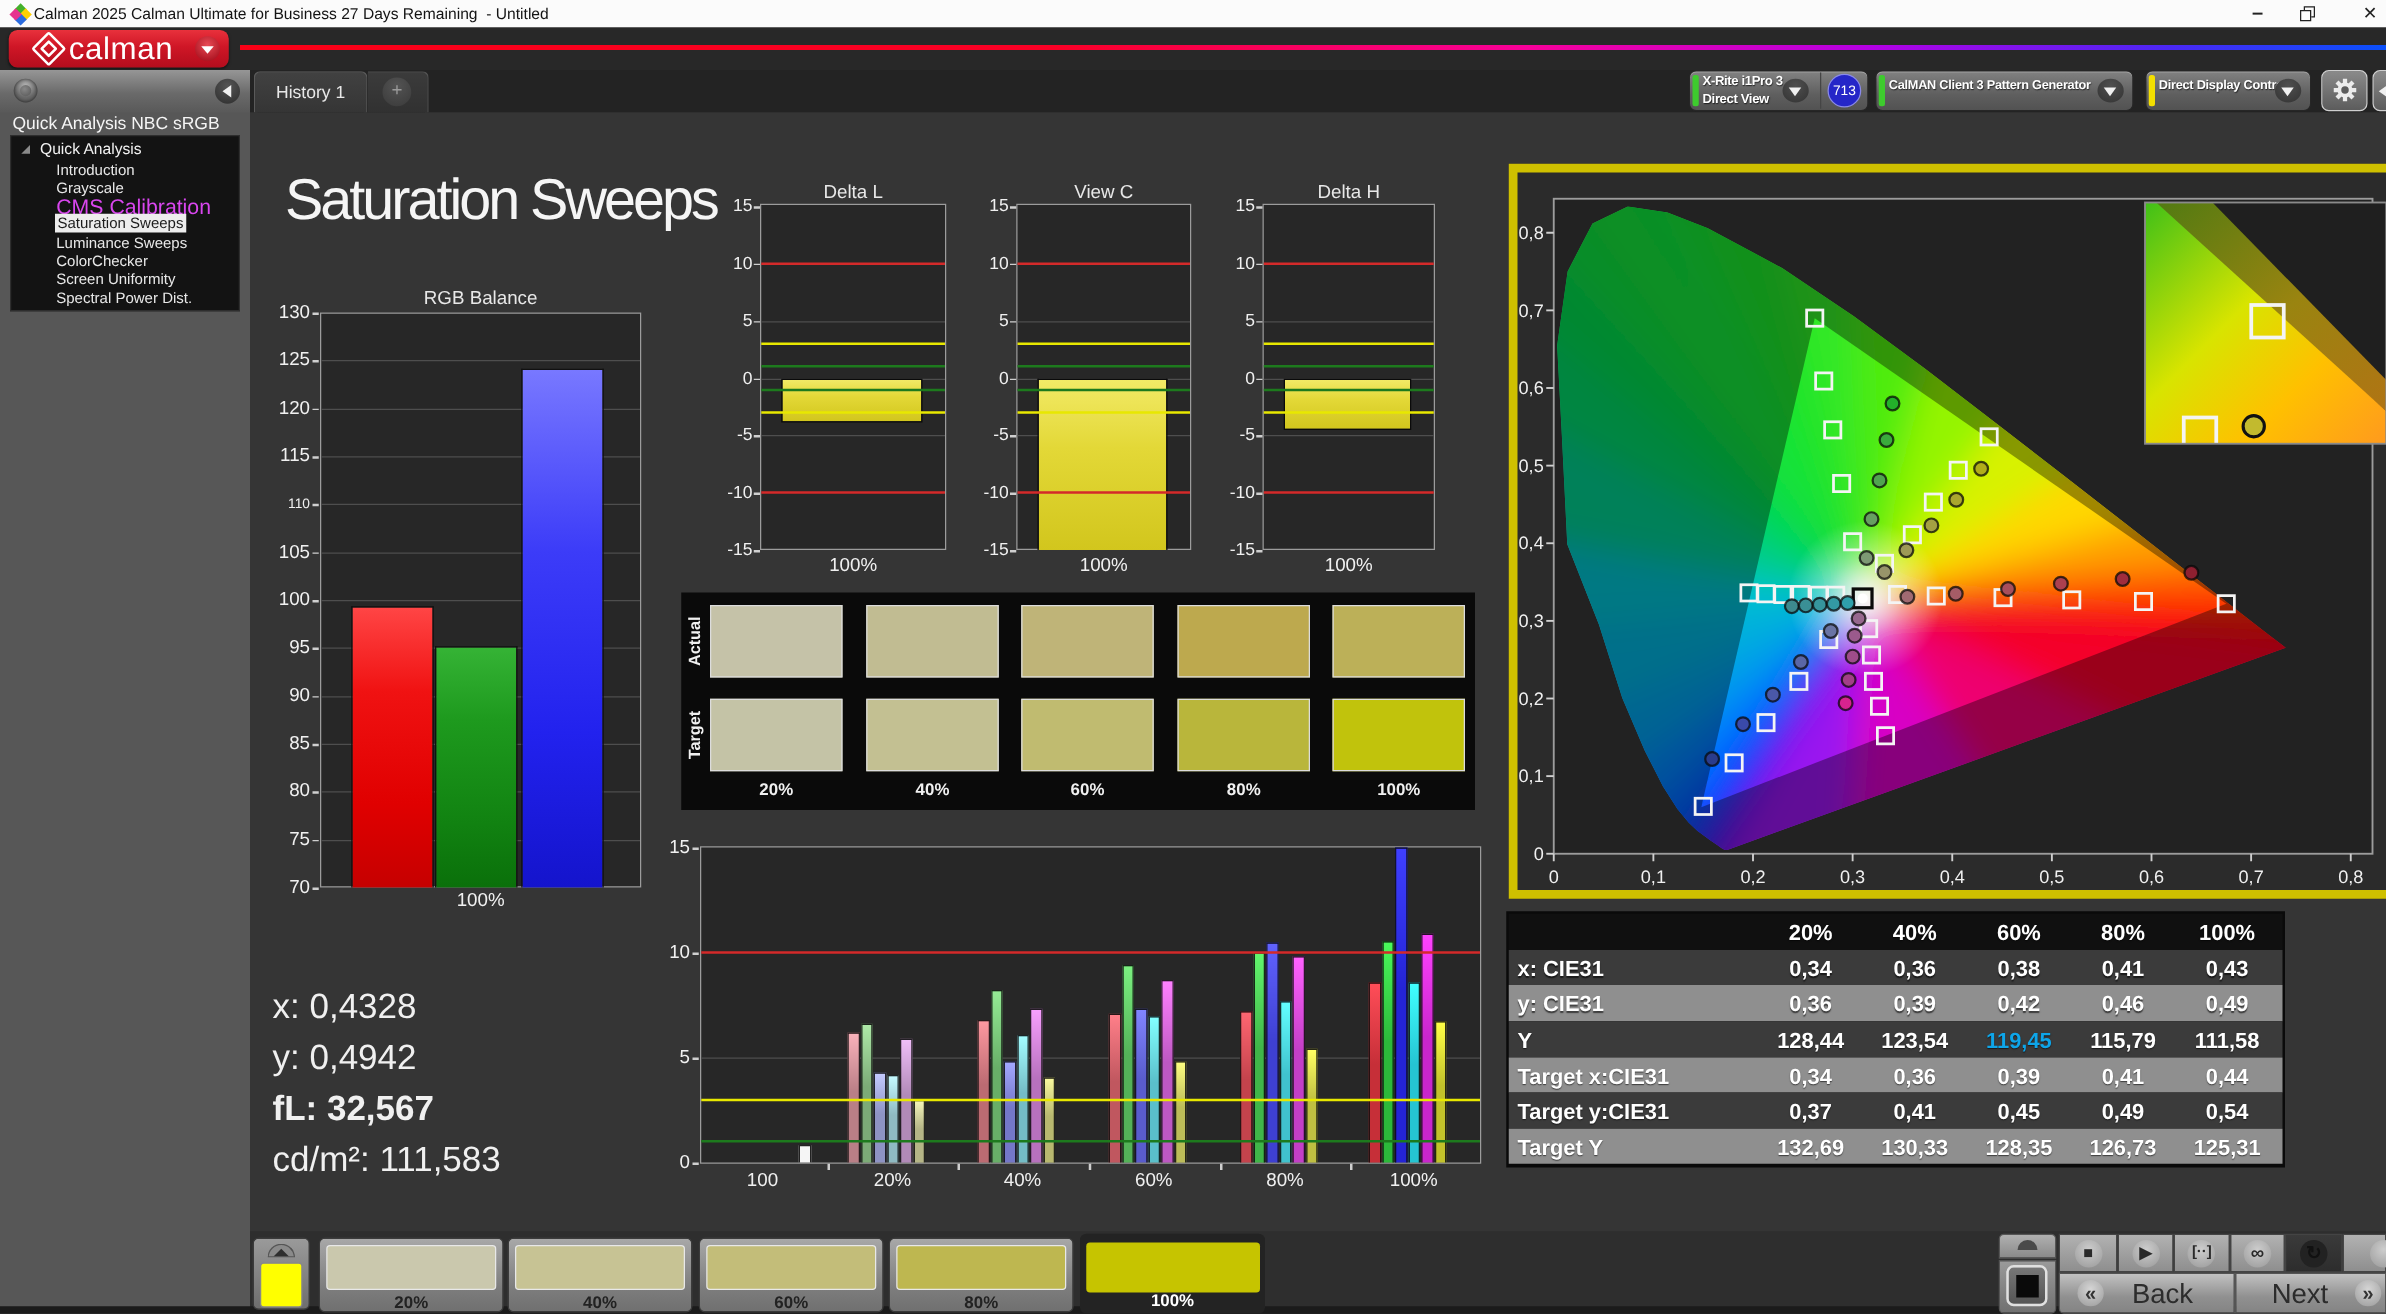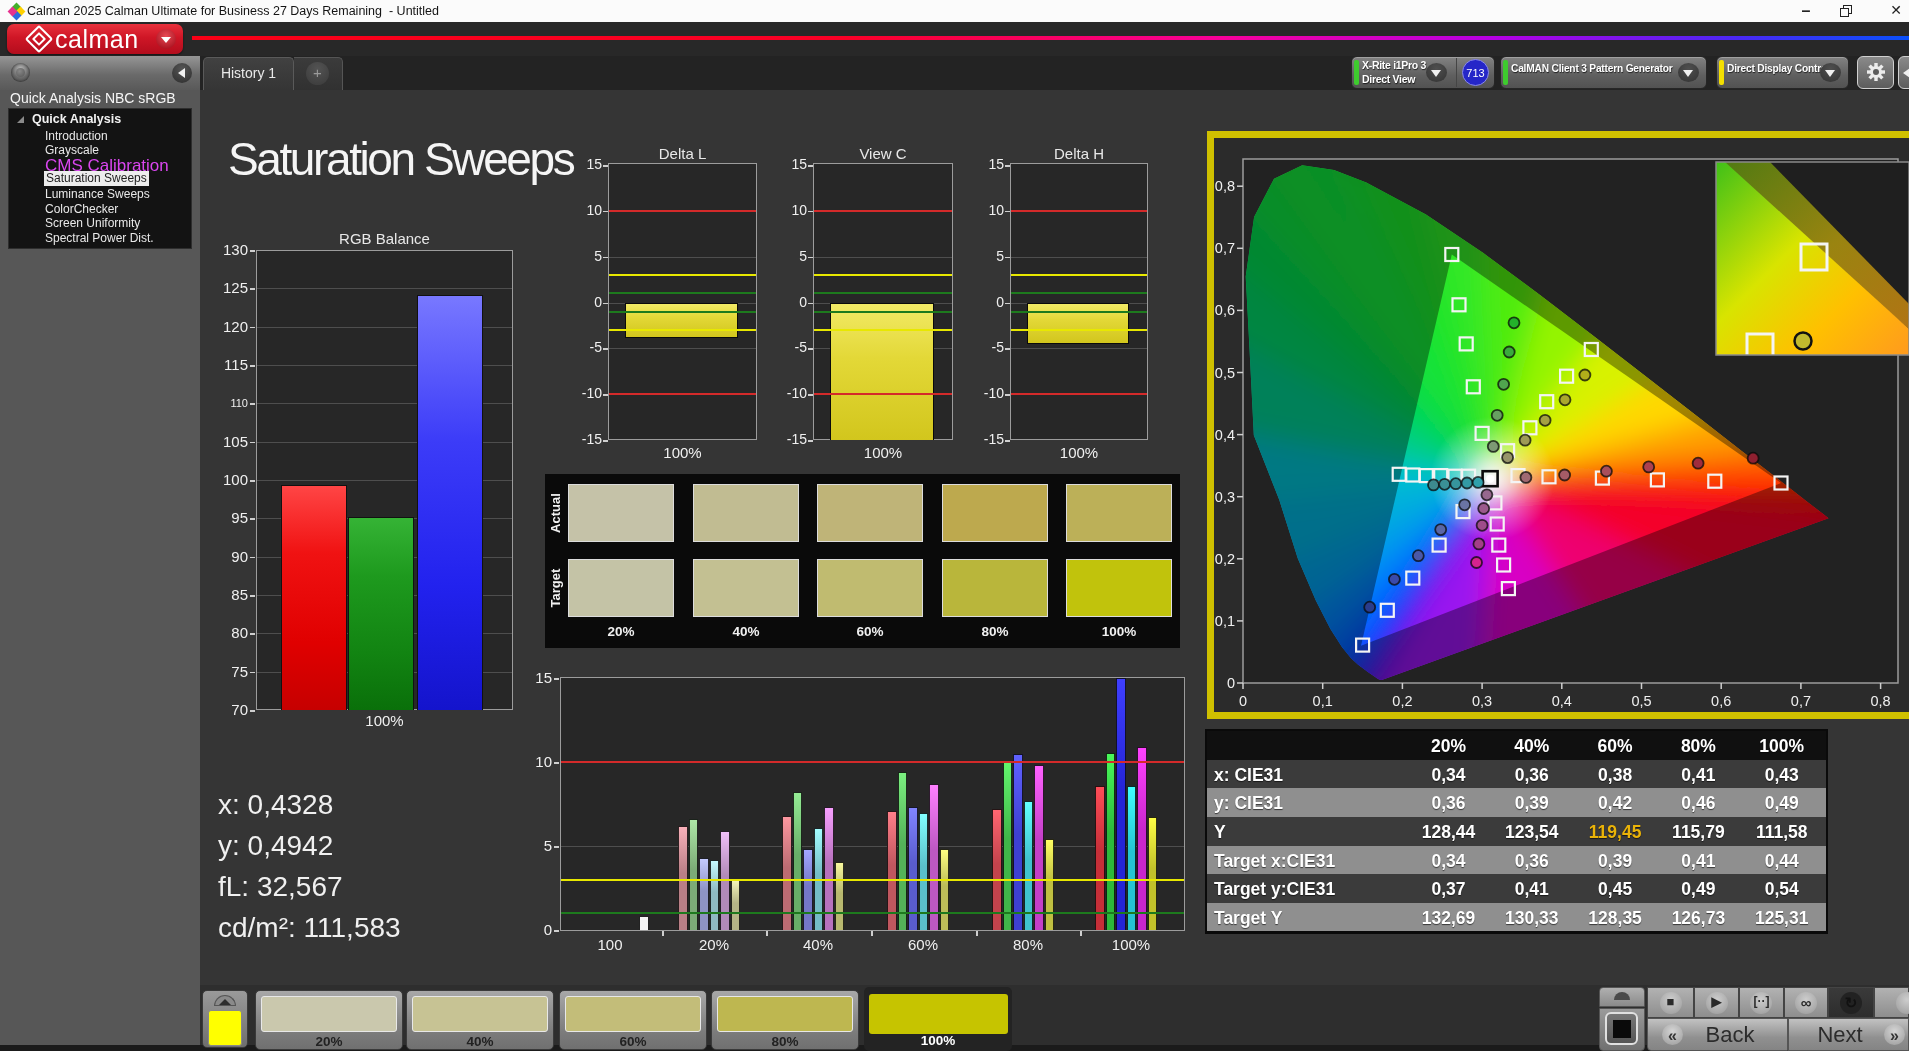--- a/index.html
+++ b/index.html
@@ -34,21 +34,21 @@
 <div style="position:absolute;left:306px;top:64px;width:23px;font-size:15px;line-height:18px;color:#9a9a9a;text-align:center;">+</div>
 <div style="position:absolute;left:0;top:56px;width:200px;height:995px;background:#575757;"></div>
 <div style="position:absolute;left:0;top:56px;width:200px;height:34px;background:linear-gradient(180deg,#969696,#6a6a6a 55%,#595959);"></div>
 <div style="position:absolute;left:11px;top:63px;width:19px;height:19px;border-radius:50%;background:radial-gradient(circle at 50% 30%,#b5b5b5,#6a6a6a 55%,#4a4a4a);box-shadow:inset 0 0 3px rgba(0,0,0,0.6);"></div>
 <div style="position:absolute;left:16px;top:68px;width:9px;height:9px;border-radius:50%;background:radial-gradient(circle at 40% 35%,#888,#555);"></div>
 <div style="position:absolute;left:172px;top:63px;width:20px;height:20px;border-radius:50%;background:radial-gradient(circle at 50% 30%,#555,#2d2d2d);"></div>
 <div style="position:absolute;left:178px;top:68px;width:0;height:0;border-top:5px solid transparent;border-bottom:5px solid transparent;border-right:7px solid #f0f0f0;"></div>
 <div style="position:absolute;left:10px;top:90px;font-size:14px;line-height:17px;color:#f5f5f5;text-align:left;">Quick Analysis NBC sRGB</div>
 <div style="position:absolute;left:8px;top:108px;width:184px;height:141px;background:#131313;border:1px solid #2e2e2e;"></div>
 <div style="position:absolute;left:17px;top:116px;width:0;height:0;border-left:7px solid transparent;border-bottom:7px solid #8a8a8a;transform:rotate(0deg);"></div>
-<div style="position:absolute;left:32px;top:112px;font-size:12.5px;line-height:15.5px;color:#f2f2f2;text-align:left;font-weight:bold;">Quick Analysis</div>
+<div style="position:absolute;left:32px;top:112px;font-size:12.5px;line-height:15.5px;color:#f2f2f2;text-align:left;font-weight:normal;">Quick Analysis</div>
 <div style="position:absolute;left:45px;top:128.5px;font-size:12px;line-height:15px;color:#e8e8e8;text-align:left;">Introduction</div>
 <div style="position:absolute;left:45px;top:143.1px;font-size:12px;line-height:15px;color:#e8e8e8;text-align:left;">Grayscale</div>
 <div style="position:absolute;left:45px;top:157.7px;font-size:17px;line-height:15px;color:#d946ef;text-align:left;">CMS Calibration</div>
 <div style="position:absolute;left:44px;top:171.3px;font-size:12px;line-height:14.5px;color:#1c1c1c;background:#ededed;padding:0 2px;">Saturation Sweeps</div>
 <div style="position:absolute;left:45px;top:186.9px;font-size:12px;line-height:15px;color:#e8e8e8;text-align:left;">Luminance Sweeps</div>
 <div style="position:absolute;left:45px;top:201.5px;font-size:12px;line-height:15px;color:#e8e8e8;text-align:left;">ColorChecker</div>
 <div style="position:absolute;left:45px;top:216.1px;font-size:12px;line-height:15px;color:#e8e8e8;text-align:left;">Screen Uniformity</div>
 <div style="position:absolute;left:45px;top:230.7px;font-size:12px;line-height:15px;color:#e8e8e8;text-align:left;">Spectral Power Dist.</div>
 <div style="position:absolute;left:1351px;top:56px;width:144px;height:33px;background:linear-gradient(180deg,#828282,#5f5f5f 60%,#525252);border:1px solid #262626;border-radius:6px;box-shadow:inset 0 1px 0 rgba(255,255,255,0.25);"></div>
     <div style="position:absolute;left:1354px;top:60px;width:5px;height:25px;background:#3ecb2e;border-radius:2px;"></div>
@@ -277,21 +277,21 @@
 <div style="position:absolute;left:893px;top:936px;width:60px;font-size:15px;line-height:18px;color:#f0f0f0;text-align:center;">60%</div>
 <div style="position:absolute;left:998px;top:936px;width:60px;font-size:15px;line-height:18px;color:#f0f0f0;text-align:center;">80%</div>
 <div style="position:absolute;left:1101px;top:936px;width:60px;font-size:15px;line-height:18px;color:#f0f0f0;text-align:center;">100%</div>
 <div style="position:absolute;left:662px;top:931px;width:1.5px;height:5px;background:#cfcfcf;"></div>
 <div style="position:absolute;left:766px;top:931px;width:1.5px;height:5px;background:#cfcfcf;"></div>
 <div style="position:absolute;left:871px;top:931px;width:1.5px;height:5px;background:#cfcfcf;"></div>
 <div style="position:absolute;left:976px;top:931px;width:1.5px;height:5px;background:#cfcfcf;"></div>
 <div style="position:absolute;left:1080px;top:931px;width:1.5px;height:5px;background:#cfcfcf;"></div>
 <div style="position:absolute;left:218px;top:789px;font-size:28px;line-height:31px;color:#f0f0f0;text-align:left;">x: 0,4328</div>
 <div style="position:absolute;left:218px;top:830px;font-size:28px;line-height:31px;color:#f0f0f0;text-align:left;">y: 0,4942</div>
-<div style="position:absolute;left:218px;top:871px;font-size:28px;line-height:31px;color:#f0f0f0;text-align:left;">fL: 32,567</div>
+<div style="position:absolute;left:218px;top:871px;font-size:28px;line-height:31px;color:#f0f0f0;text-align:left;font-weight:bold;">fL: 32,567</div>
 <div style="position:absolute;left:218px;top:912px;font-size:28px;line-height:31px;color:#f0f0f0;text-align:left;">cd/m²: 111,583</div>
 <div style="position:absolute;left:1207px;top:131px;width:710px;height:588px;background:#2b2b2b;border:7px solid #cfc000;"></div>
 <svg style="position:absolute;left:1214px;top:138px;" width="695" height="574" viewBox="0 0 695 574">
       <defs>
         <clipPath id="cl">
           <path d="M 167.8 541.9 L 167.7 542.0 L 167.1 542.0 L 166.6 542.0 L 165.6 541.8 L 163.6 540.7 L 160.0 538.2 L 153.8 534.0 L 143.8 526.6 L 137.0 520.2 L 127.9 509.1 L 116.4 491.1 L 101.8 462.6 L 83.8 420.4 L 65.2 361.8 L 39.8 297.3 L 35.5 210.7 L 31.7 138.4 L 40.1 79.1 L 60.0 40.7 L 88.2 27.2 L 120.0 31.9 L 152.3 44.5 L 212.0 76.6 L 269.4 115.1 L 326.4 157.2 L 382.9 200.5 L 437.5 242.8 L 487.4 281.6 L 528.7 313.7 L 559.6 337.6 L 580.1 353.5 L 593.2 363.7 L 602.0 370.6 L 607.6 374.8 L 614.6 380.2 Z"></path>
         </clipPath>
         <clipPath id="ct">
           <polygon points="567.0,345.0 237.8,116.5 147.0,507.7"></polygon>
         </clipPath>
@@ -504,21 +504,21 @@
 <div style="position:absolute;left:1214px;top:793.3px;font-size:17.5px;line-height:20.5px;color:#fff;text-align:left;font-weight:bold;text-shadow:0 1px 1px rgba(0,0,0,0.6);white-space:nowrap;">y: CIE31</div>
 <div style="position:absolute;left:1407.0px;top:793.3px;width:83px;font-size:17.5px;line-height:20.5px;color:#fff;text-align:center;font-weight:bold;text-shadow:0 1px 1px rgba(0,0,0,0.6);">0,36</div>
 <div style="position:absolute;left:1490.3px;top:793.3px;width:83px;font-size:17.5px;line-height:20.5px;color:#fff;text-align:center;font-weight:bold;text-shadow:0 1px 1px rgba(0,0,0,0.6);">0,39</div>
 <div style="position:absolute;left:1573.6px;top:793.3px;width:83px;font-size:17.5px;line-height:20.5px;color:#fff;text-align:center;font-weight:bold;text-shadow:0 1px 1px rgba(0,0,0,0.6);">0,42</div>
 <div style="position:absolute;left:1656.9px;top:793.3px;width:83px;font-size:17.5px;line-height:20.5px;color:#fff;text-align:center;font-weight:bold;text-shadow:0 1px 1px rgba(0,0,0,0.6);">0,46</div>
 <div style="position:absolute;left:1740.2px;top:793.3px;width:83px;font-size:17.5px;line-height:20.5px;color:#fff;text-align:center;font-weight:bold;text-shadow:0 1px 1px rgba(0,0,0,0.6);">0,49</div>
 <div style="position:absolute;left:1207px;top:817.0px;width:619px;height:28.6px;background:#3b3b3b;"></div>
 <div style="position:absolute;left:1214px;top:821.95px;font-size:17.5px;line-height:20.5px;color:#fff;text-align:left;font-weight:bold;text-shadow:0 1px 1px rgba(0,0,0,0.6);white-space:nowrap;">Y</div>
 <div style="position:absolute;left:1407.0px;top:821.95px;width:83px;font-size:17.5px;line-height:20.5px;color:#fff;text-align:center;font-weight:bold;text-shadow:0 1px 1px rgba(0,0,0,0.6);">128,44</div>
 <div style="position:absolute;left:1490.3px;top:821.95px;width:83px;font-size:17.5px;line-height:20.5px;color:#fff;text-align:center;font-weight:bold;text-shadow:0 1px 1px rgba(0,0,0,0.6);">123,54</div>
-<div style="position:absolute;left:1573.6px;top:821.95px;width:83px;font-size:17.5px;line-height:20.5px;color:#eab308;text-align:center;font-weight:bold;text-shadow:0 1px 1px rgba(0,0,0,0.6);">119,45</div>
+<div style="position:absolute;left:1573.6px;top:821.95px;width:83px;font-size:17.5px;line-height:20.5px;color:#0ea5e9;text-align:center;font-weight:bold;text-shadow:0 1px 1px rgba(0,0,0,0.6);">119,45</div>
 <div style="position:absolute;left:1656.9px;top:821.95px;width:83px;font-size:17.5px;line-height:20.5px;color:#fff;text-align:center;font-weight:bold;text-shadow:0 1px 1px rgba(0,0,0,0.6);">115,79</div>
 <div style="position:absolute;left:1740.2px;top:821.95px;width:83px;font-size:17.5px;line-height:20.5px;color:#fff;text-align:center;font-weight:bold;text-shadow:0 1px 1px rgba(0,0,0,0.6);">111,58</div>
 <div style="position:absolute;left:1207px;top:845.6px;width:619px;height:28.6px;background:#8f8f8f;"></div>
 <div style="position:absolute;left:1214px;top:850.6px;font-size:17.5px;line-height:20.5px;color:#fff;text-align:left;font-weight:bold;text-shadow:0 1px 1px rgba(0,0,0,0.6);white-space:nowrap;">Target x:CIE31</div>
 <div style="position:absolute;left:1407.0px;top:850.6px;width:83px;font-size:17.5px;line-height:20.5px;color:#fff;text-align:center;font-weight:bold;text-shadow:0 1px 1px rgba(0,0,0,0.6);">0,34</div>
 <div style="position:absolute;left:1490.3px;top:850.6px;width:83px;font-size:17.5px;line-height:20.5px;color:#fff;text-align:center;font-weight:bold;text-shadow:0 1px 1px rgba(0,0,0,0.6);">0,36</div>
 <div style="position:absolute;left:1573.6px;top:850.6px;width:83px;font-size:17.5px;line-height:20.5px;color:#fff;text-align:center;font-weight:bold;text-shadow:0 1px 1px rgba(0,0,0,0.6);">0,39</div>
 <div style="position:absolute;left:1656.9px;top:850.6px;width:83px;font-size:17.5px;line-height:20.5px;color:#fff;text-align:center;font-weight:bold;text-shadow:0 1px 1px rgba(0,0,0,0.6);">0,41</div>
 <div style="position:absolute;left:1740.2px;top:850.6px;width:83px;font-size:17.5px;line-height:20.5px;color:#fff;text-align:center;font-weight:bold;text-shadow:0 1px 1px rgba(0,0,0,0.6);">0,44</div>
 <div style="position:absolute;left:1207px;top:874.2px;width:619px;height:28.6px;background:#3b3b3b;"></div>

